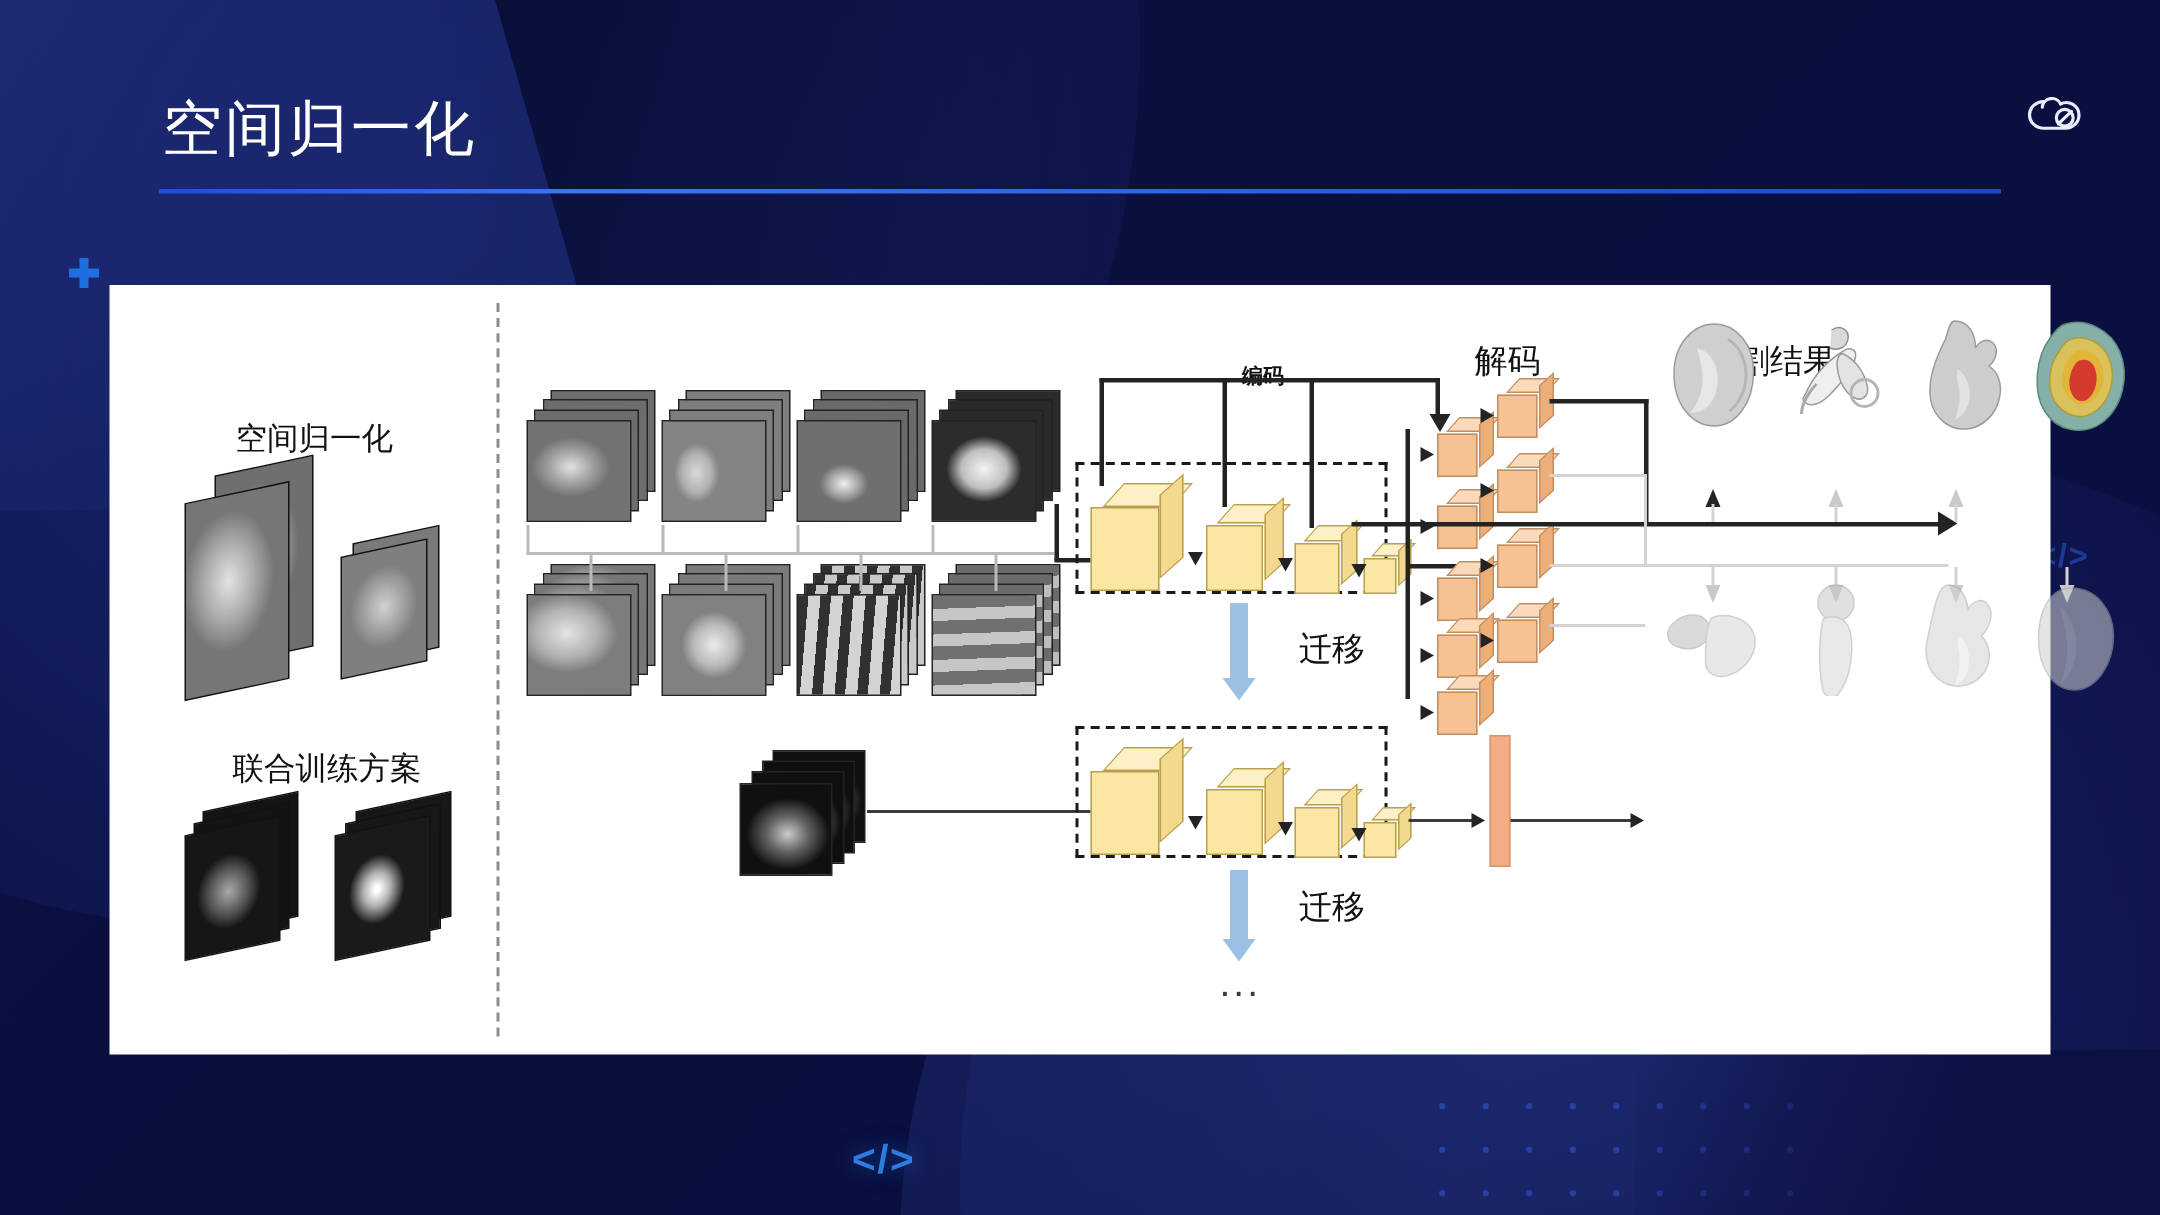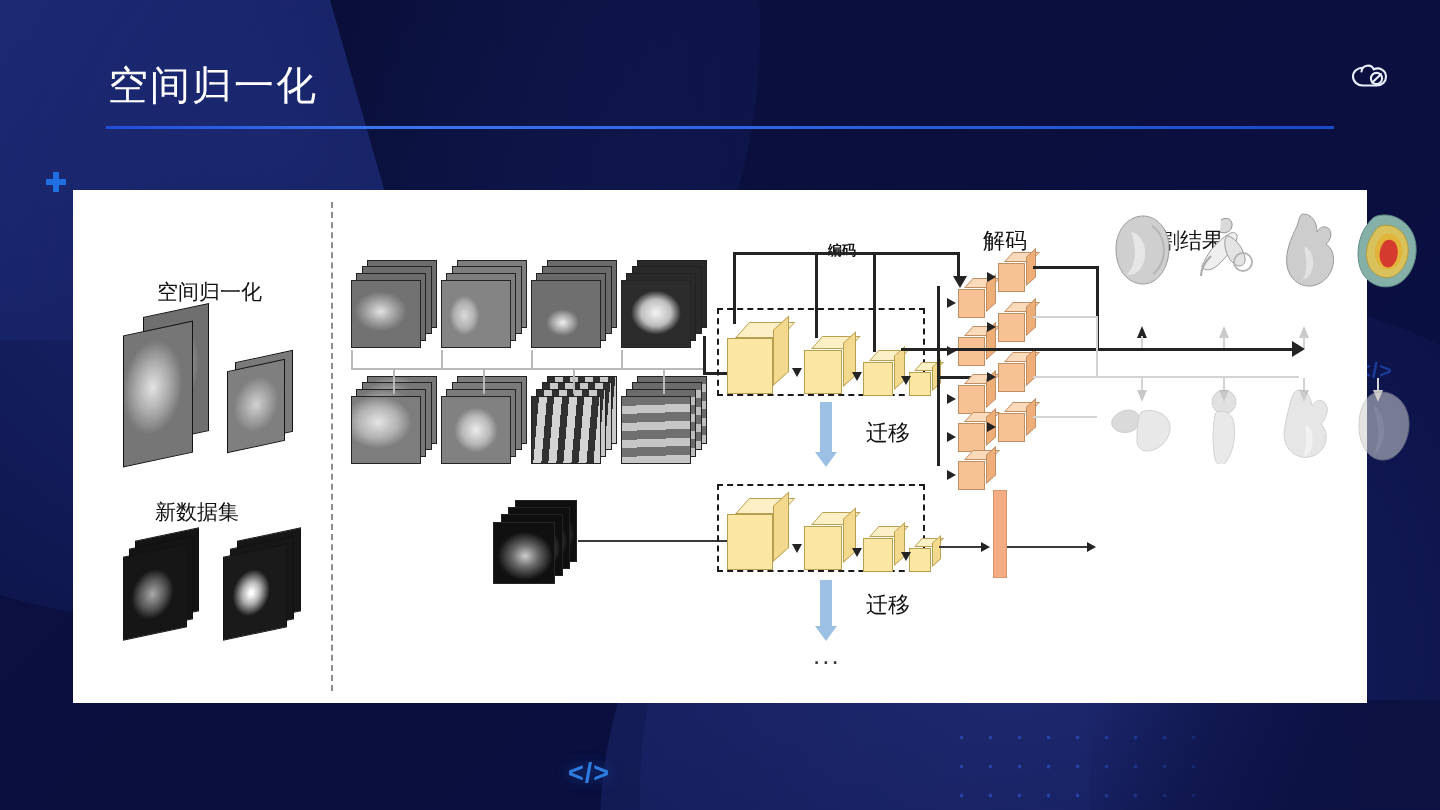--- a/index.html
+++ b/index.html
@@ -362,21 +362,21 @@
 
   <div class="skew-stack" style="left:48px; top:128px; width:95px; height:140px;">
     <div class="sl tex-norm-a" style="left:22px; top:-8px; width:66px; height:128px;"></div>
     <div class="sl tex-norm-a" style="left:2px;  top:10px; width:70px; height:132px; filter:brightness(1.06);"></div>
   </div>
   <div class="skew-stack" style="left:152px; top:166px; width:76px; height:104px;">
     <div class="sl tex-norm-b" style="left:10px; top:0; width:58px; height:82px;"></div>
     <div class="sl tex-norm-b" style="left:2px; top:9px; width:58px; height:82px; filter:brightness(1.04);"></div>
   </div>
 
-  <div class="lbl left-title-2">新数据集</div>
+  <div class="lbl left-title-2">联合训练方案</div>
 
   <div class="skew-stack" style="left:48px; top:348px; width:95px; height:115px;">
     <div class="sl tex-ct-dark" style="left:14px; top:-4px; width:64px; height:84px;"></div>
     <div class="sl tex-ct-dark" style="left:8px;  top:4px;  width:64px; height:84px;"></div>
     <div class="sl tex-ct-dark" style="left:2px;  top:12px; width:64px; height:84px; filter:brightness(1.1);"></div>
   </div>
   <div class="skew-stack" style="left:148px; top:348px; width:100px; height:115px;">
     <div class="sl tex-ct-bright" style="left:16px; top:-4px; width:64px; height:84px;"></div>
     <div class="sl tex-ct-bright" style="left:9px;  top:4px;  width:64px; height:84px;"></div>
     <div class="sl tex-ct-bright" style="left:2px;  top:12px; width:64px; height:84px; filter:brightness(1.12);"></div>

